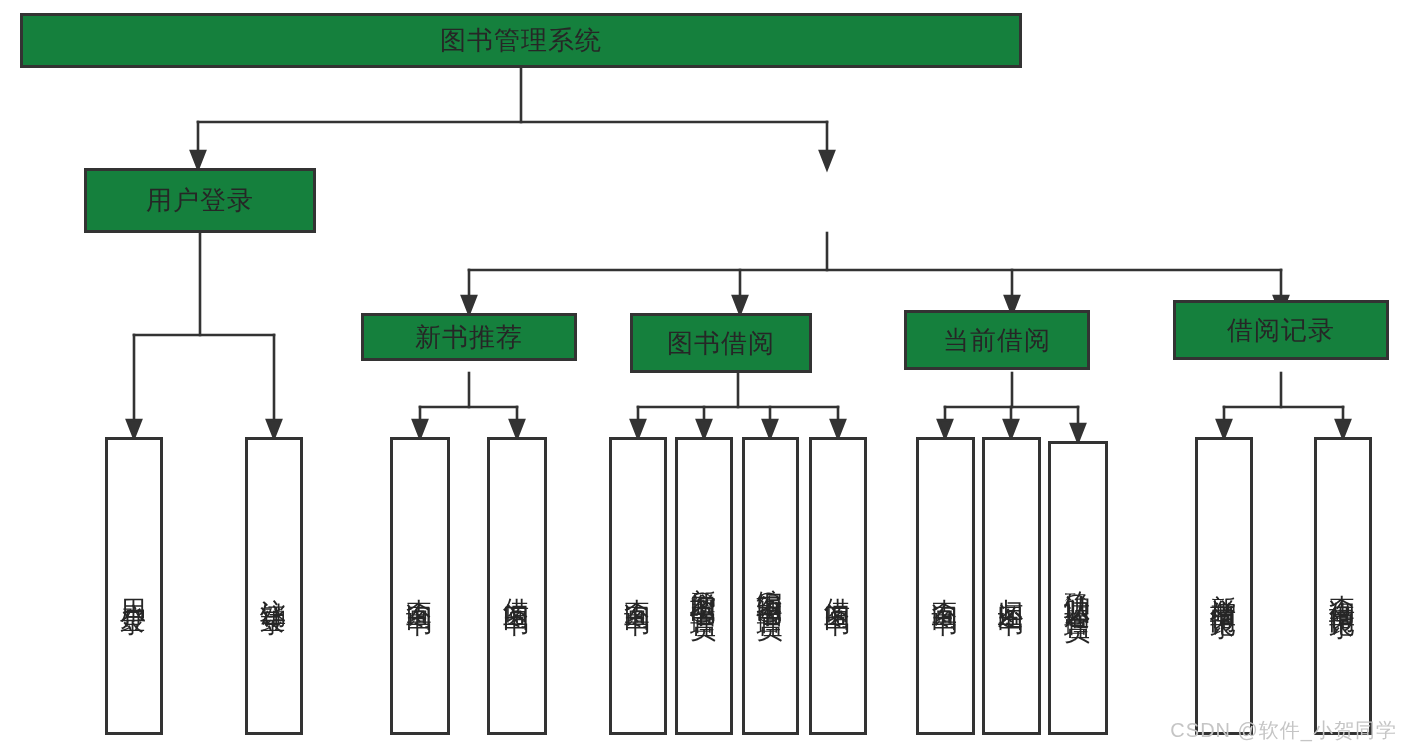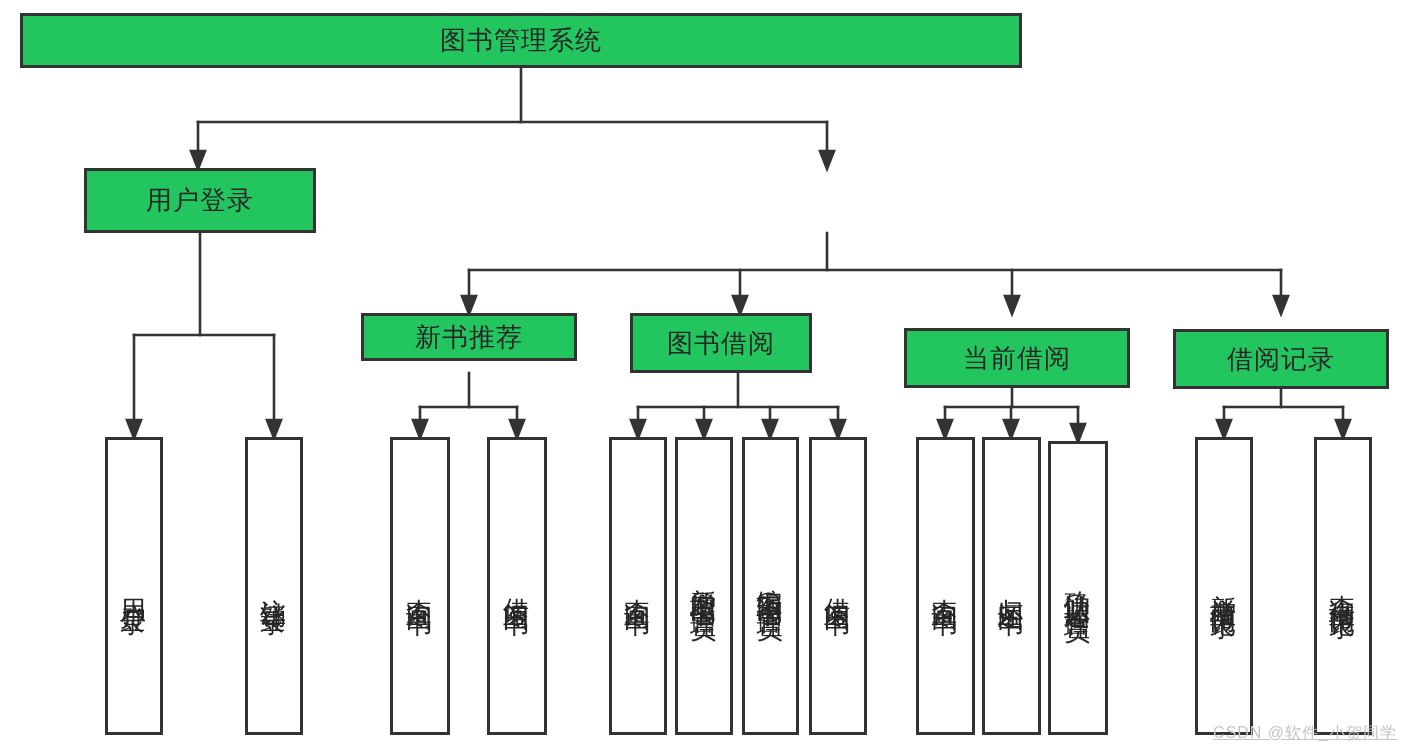--- a/index.html
+++ b/index.html
@@ -2,35 +2,35 @@
 <html><head>
 <meta charset="utf-8">
 <style>
   html,body{margin:0;padding:0;background:#ffffff;}
   .canvas{
     position:relative;width:1405px;height:747px;background:#ffffff;overflow:hidden;
     font-family:"Liberation Sans","DejaVu Sans",sans-serif;color:#262626;
   }
   svg.connectors{position:absolute;left:0;top:0;width:1405px;height:747px;pointer-events:none;}
   .node-h{
-    position:absolute;background:#22c55e;border:3px solid #333333;
+    position:absolute;background:#15803d;border:3px solid #333333;
     display:flex;align-items:center;justify-content:center;
     font-size:26px;letter-spacing:1px;box-sizing:border-box;z-index:2;
   }
   .node-v{
     position:absolute;top:437px;height:298px;background:#ffffff;border:3px solid #333333;
     display:flex;align-items:center;justify-content:center;box-sizing:border-box;z-index:2;
   }
   .node-v > span{
     writing-mode:vertical-rl;text-orientation:mixed;
     font-size:26px;letter-spacing:4px;white-space:nowrap;
   }
   .watermark{
     position:absolute;right:8px;bottom:3px;z-index:5;
-    font-size:16px;letter-spacing:1px;color:#c5c5c5;text-decoration:underline;
+    font-size:20px;letter-spacing:1px;color:#c5c5c5;
   }
 </style>
 </head>
 <body>
 
 <div class="canvas">
 
   <svg class="connectors" viewBox="0 0 1405 747">
     <g stroke="#333333" stroke-width="2.6" stroke-linecap="square" fill="#333333">
 
@@ -116,24 +116,24 @@
   <div class="node-h" style="left:84px;top:168px;width:232px;height:65px">
     <span>用户登录</span>
   </div>
 
   <div class="node-h" style="left:361px;top:313px;width:216px;height:48px">
     <span>新书推荐</span>
   </div>
   <div class="node-h" style="left:630px;top:313px;width:182px;height:60px">
     <span>图书借阅</span>
   </div>
-  <div class="node-h" style="left:904px;top:328px;width:226px;height:60px">
+  <div class="node-h" style="left:904px;top:310px;width:186px;height:60px">
     <span>当前借阅</span>
   </div>
-  <div class="node-h" style="left:1173px;top:329px;width:216px;height:60px">
+  <div class="node-h" style="left:1173px;top:300px;width:216px;height:60px">
     <span>借阅记录</span>
   </div>
 
   <div class="node-v" style="left:105px;width:58px">
     <span>用户登录</span>
   </div>
   <div class="node-v" style="left:245px;width:58px">
     <span>注销登录</span>
   </div>
 

